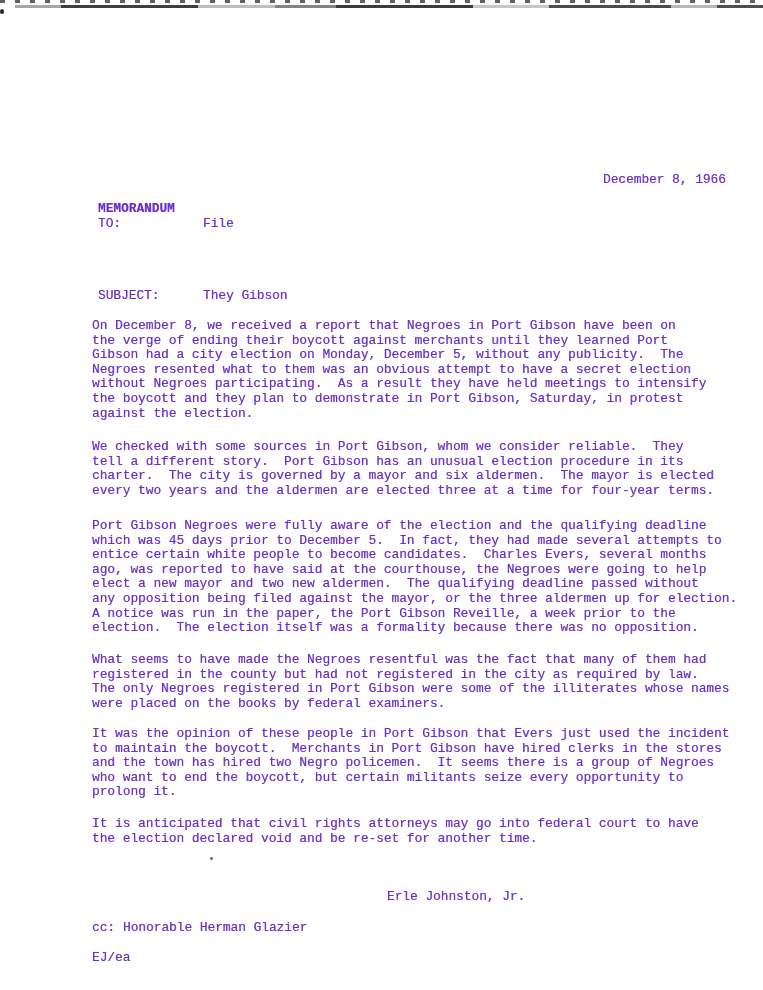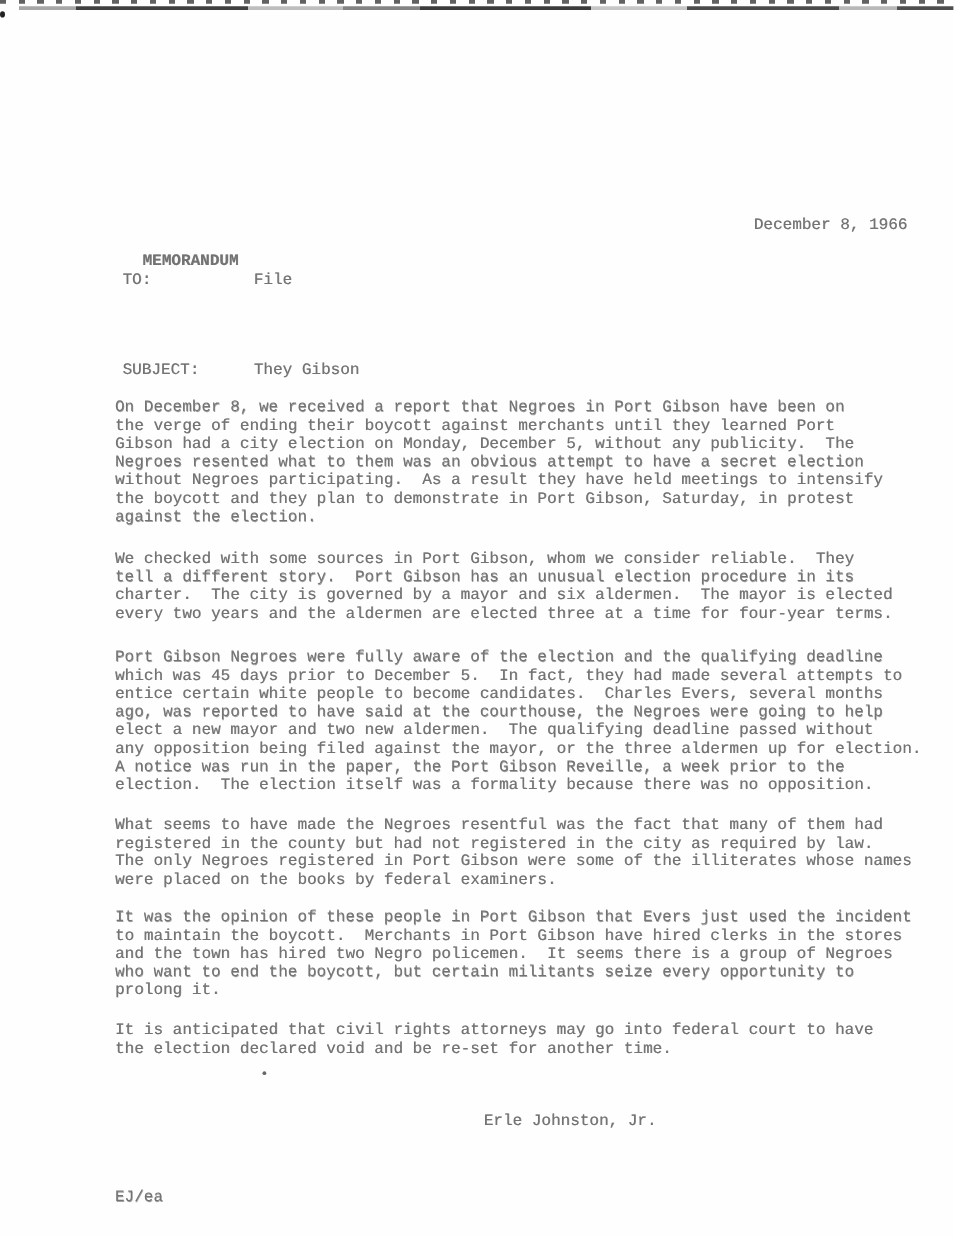--- a/index.html
+++ b/index.html
@@ -9,21 +9,21 @@
   }
   .page {
     position: relative;
     width: 763px;
     height: 990px;
     background: #fefefe;
     overflow: hidden;
     font-family: "Liberation Mono", "DejaVu Sans Mono", monospace;
     font-size: 12.8px;
     line-height: 14.6px;
-    color: #737373;
+    color: #6d28d9;
   }
   .ink {
     text-shadow: 0.35px 0.3px 0 rgba(25,25,25,0.4);
     white-space: pre;
   }
   
   .torn-edge-a {
     position: absolute;
     top: 0; left: 0;
     width: 763px; height: 3px;
@@ -56,21 +56,20 @@
   .speck-mid { left: 210px; top: 857px; width: 3px; height: 3px; background: #666; }
 
   .date-line {
     position: absolute;
     left: 603px; top: 173px;
   }
   .memo-title {
     position: absolute;
     left: 98px; top: 202px;
     font-weight: bold;
-    margin-left: 16px;
   }
   .kv {
     position: absolute;
     left: 98px;
     display: flex;
   }
   .kv .kv-label {
     width: 105px;
     flex: 0 0 105px;
   }
@@ -158,16 +157,20 @@
   <div class="para para-5 ink">It was the opinion of these people in Port Gibson that Evers just used the incident
 to maintain the boycott.  Merchants in Port Gibson have hired clerks in the stores
 and the town has hired two Negro policemen.  It seems there is a group of Negroes
 who want to end the boycott, but certain militants seize every opportunity to
 prolong it.</div>
   <div class="para para-6 ink">It is anticipated that civil rights attorneys may go into federal court to have
 the election declared void and be re-set for another time.</div>
 
   <div class="signature ink">Erle Johnston, Jr.</div>
 
+  <div class="cc-line">
+    <span class="cc-label ink">cc:</span>
+    <span class="cc-value ink">Honorable Herman Glazier</span>
+  </div>
 
   <div class="initials ink">EJ/ea</div>
 
 </div>
 
 </body></html>

